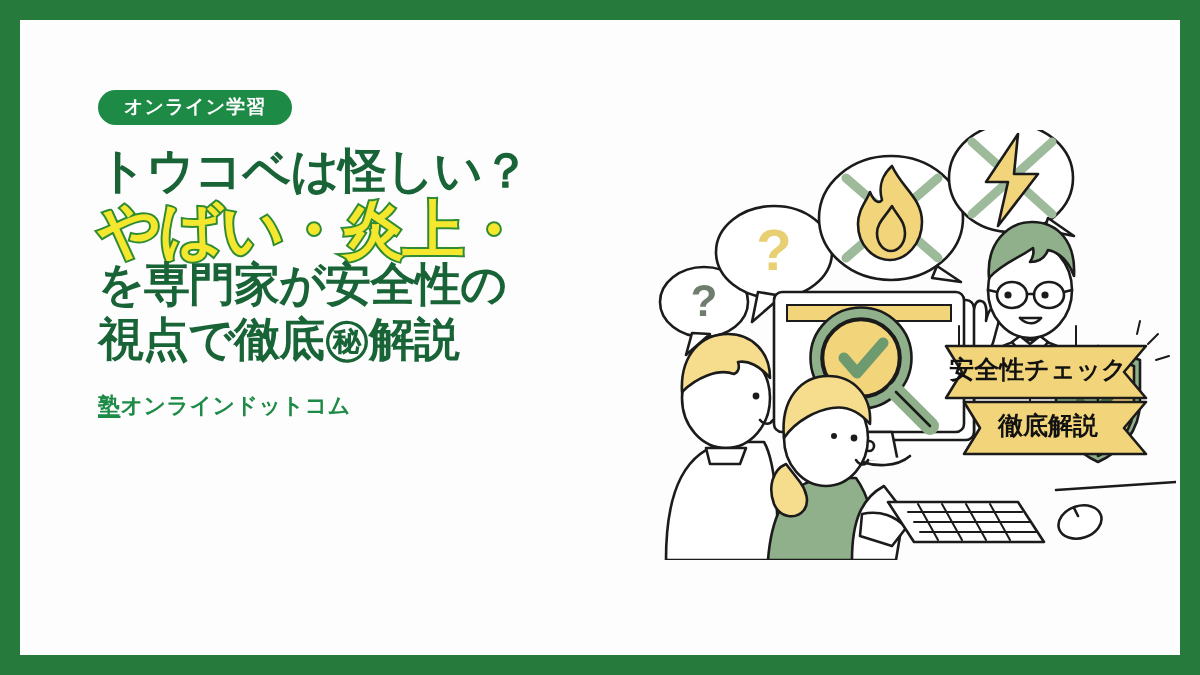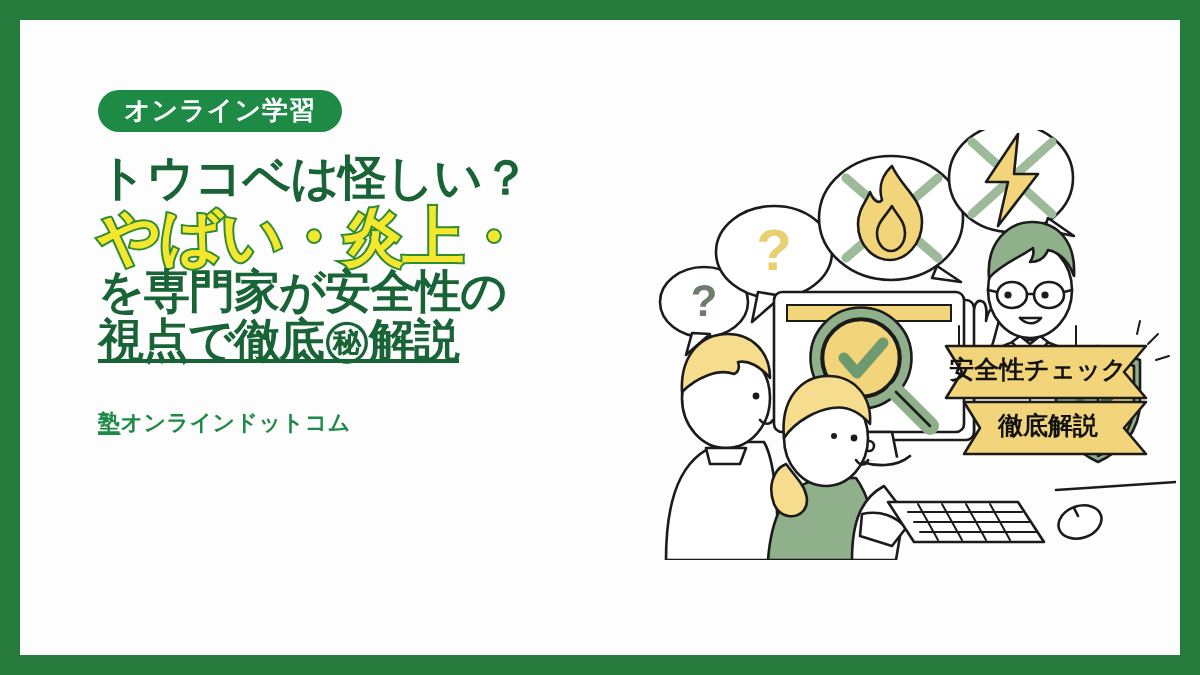--- a/index.html
+++ b/index.html
@@ -23,21 +23,21 @@
   
   #textcol {
     position:absolute;
     left:78px; top:70px;
     width:520px; height:560px;
   }
   #badge {
     display:inline-block;
     background:#1d8a46;
     color:#ffffff;
-    font-size:26px;
+    font-size:19px;
     font-weight:bold;
     letter-spacing:1px;
     padding:7px 26px 9px 26px;
     border-radius:26px;
     line-height:1.0;
     white-space:nowrap;
   }
   #headline { margin-top:22px; }
   .ln {
     line-height:1.02;
@@ -57,23 +57,23 @@
     paint-order:stroke fill;
     margin-top:2px;
   }
   .green2 {
     color:#186437;
     font-size:46px;
     letter-spacing:-1px;
   }
   #l1 { }
   #l4 { }
-  #l5 { margin-top:2px;text-decoration:underline; }
+  #l5 { margin-top:8px; }
   #sitename {
-    margin-top:44px;
+    margin-top:28px;
     color:#1d8a46;
     font-size:22px;
     font-weight:bold;
     letter-spacing:0.5px;
     white-space:nowrap;
   }
   #sitename .u { text-decoration:underline; text-underline-offset:3px; }
   
   #illus {
     position:absolute;

